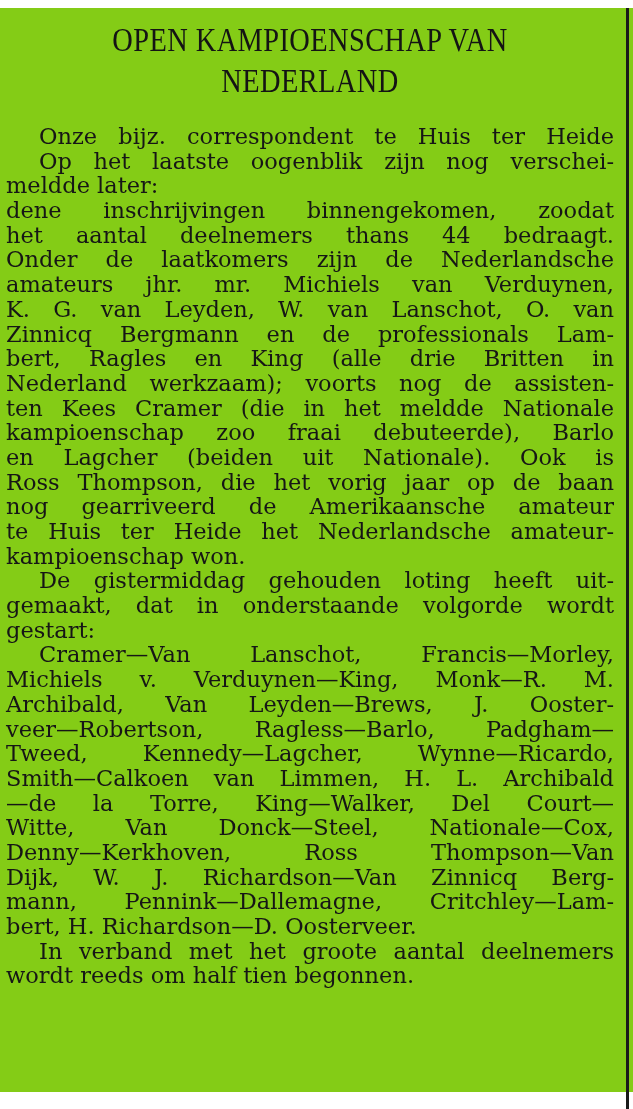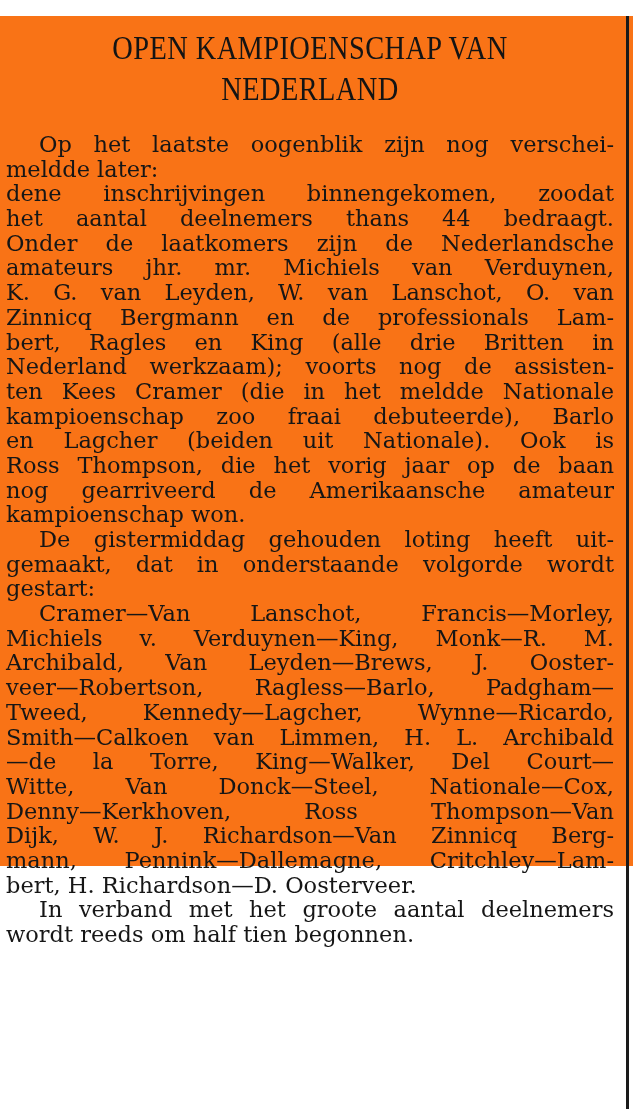--- a/index.html
+++ b/index.html
@@ -1,52 +1,54 @@
 <!DOCTYPE html>
 <html><head>
 <meta charset="utf-8">
 <style>
   html, body { margin:0; padding:0; background:#fff; }
   body { width:633px; height:1109px; position:relative; overflow:hidden; }
-  .page { position:absolute; left:0; top:16px; width:633px; height:850px; background:#f97316; }
+  .page { position:absolute; left:0; top:8px; width:633px; height:1084px; background:#84cc16; }
   .rule { position:absolute; left:626px; top:0; width:3px; height:1109px; background:#1a1a1a; }
   .title { position:absolute; left:0; width:620px; text-align:center;
            font-family:"Liberation Serif","DejaVu Serif",serif; font-size:33px; color:#141414;
            transform:scaleX(0.86); transform-origin:center; letter-spacing:0.5px; }
   .t1 { top:14px; }
   .t2 { top:55px; }
   .body { position:absolute; left:6px; top:116px; width:608px;
           font-family:"DejaVu Serif","Liberation Serif",serif; font-size:22.5px; color:#161616; }
   .line { height:24.7px; line-height:24.7px; white-space:nowrap;
           text-align:justify; text-align-last:justify; transform-origin:left center; }
   .line.indent { padding-left:33px; }
   .line.last { text-align-last:left; }
 </style>
 </head>
 <body>
 
 <div class="page">
   <div class="title t1">OPEN KAMPIOENSCHAP VAN</div>
   <div class="title t2">NEDERLAND</div>
   <div class="body" id="body">
+      <div class="line indent">Onze bijz. correspondent te Huis ter Heide</div>
       <div class="line indent">Op het laatste oogenblik zijn nog verschei-</div>
       <div class="line last">meldde later:</div>
       <div class="line">dene inschrijvingen binnengekomen, zoodat</div>
       <div class="line">het aantal deelnemers thans 44 bedraagt.</div>
       <div class="line">Onder de laatkomers zijn de Nederlandsche</div>
       <div class="line">amateurs jhr. mr. Michiels van Verduynen,</div>
       <div class="line">K. G. van Leyden, W. van Lanschot, O. van</div>
       <div class="line">Zinnicq Bergmann en de professionals Lam-</div>
       <div class="line">bert, Ragles en King (alle drie Britten in</div>
       <div class="line">Nederland werkzaam); voorts nog de assisten-</div>
       <div class="line">ten Kees Cramer (die in het meldde Nationale</div>
       <div class="line">kampioenschap zoo fraai debuteerde), Barlo</div>
       <div class="line">en Lagcher (beiden uit Nationale). Ook is</div>
       <div class="line">Ross Thompson, die het vorig jaar op de baan</div>
       <div class="line">nog gearriveerd de Amerikaansche amateur</div>
+      <div class="line">te Huis ter Heide het Nederlandsche amateur-</div>
       <div class="line last">kampioenschap won.</div>
       <div class="line indent">De gistermiddag gehouden loting heeft uit-</div>
       <div class="line">gemaakt, dat in onderstaande volgorde wordt</div>
       <div class="line last">gestart:</div>
       <div class="line indent">Cramer—Van Lanschot, Francis—Morley,</div>
       <div class="line">Michiels v. Verduynen—King, Monk—R. M.</div>
       <div class="line">Archibald, Van Leyden—Brews, J. Ooster-</div>
       <div class="line">veer—Robertson, Ragless—Barlo, Padgham—</div>
       <div class="line">Tweed, Kennedy—Lagcher, Wynne—Ricardo,</div>
       <div class="line">Smith—Calkoen van Limmen, H. L. Archibald</div>

